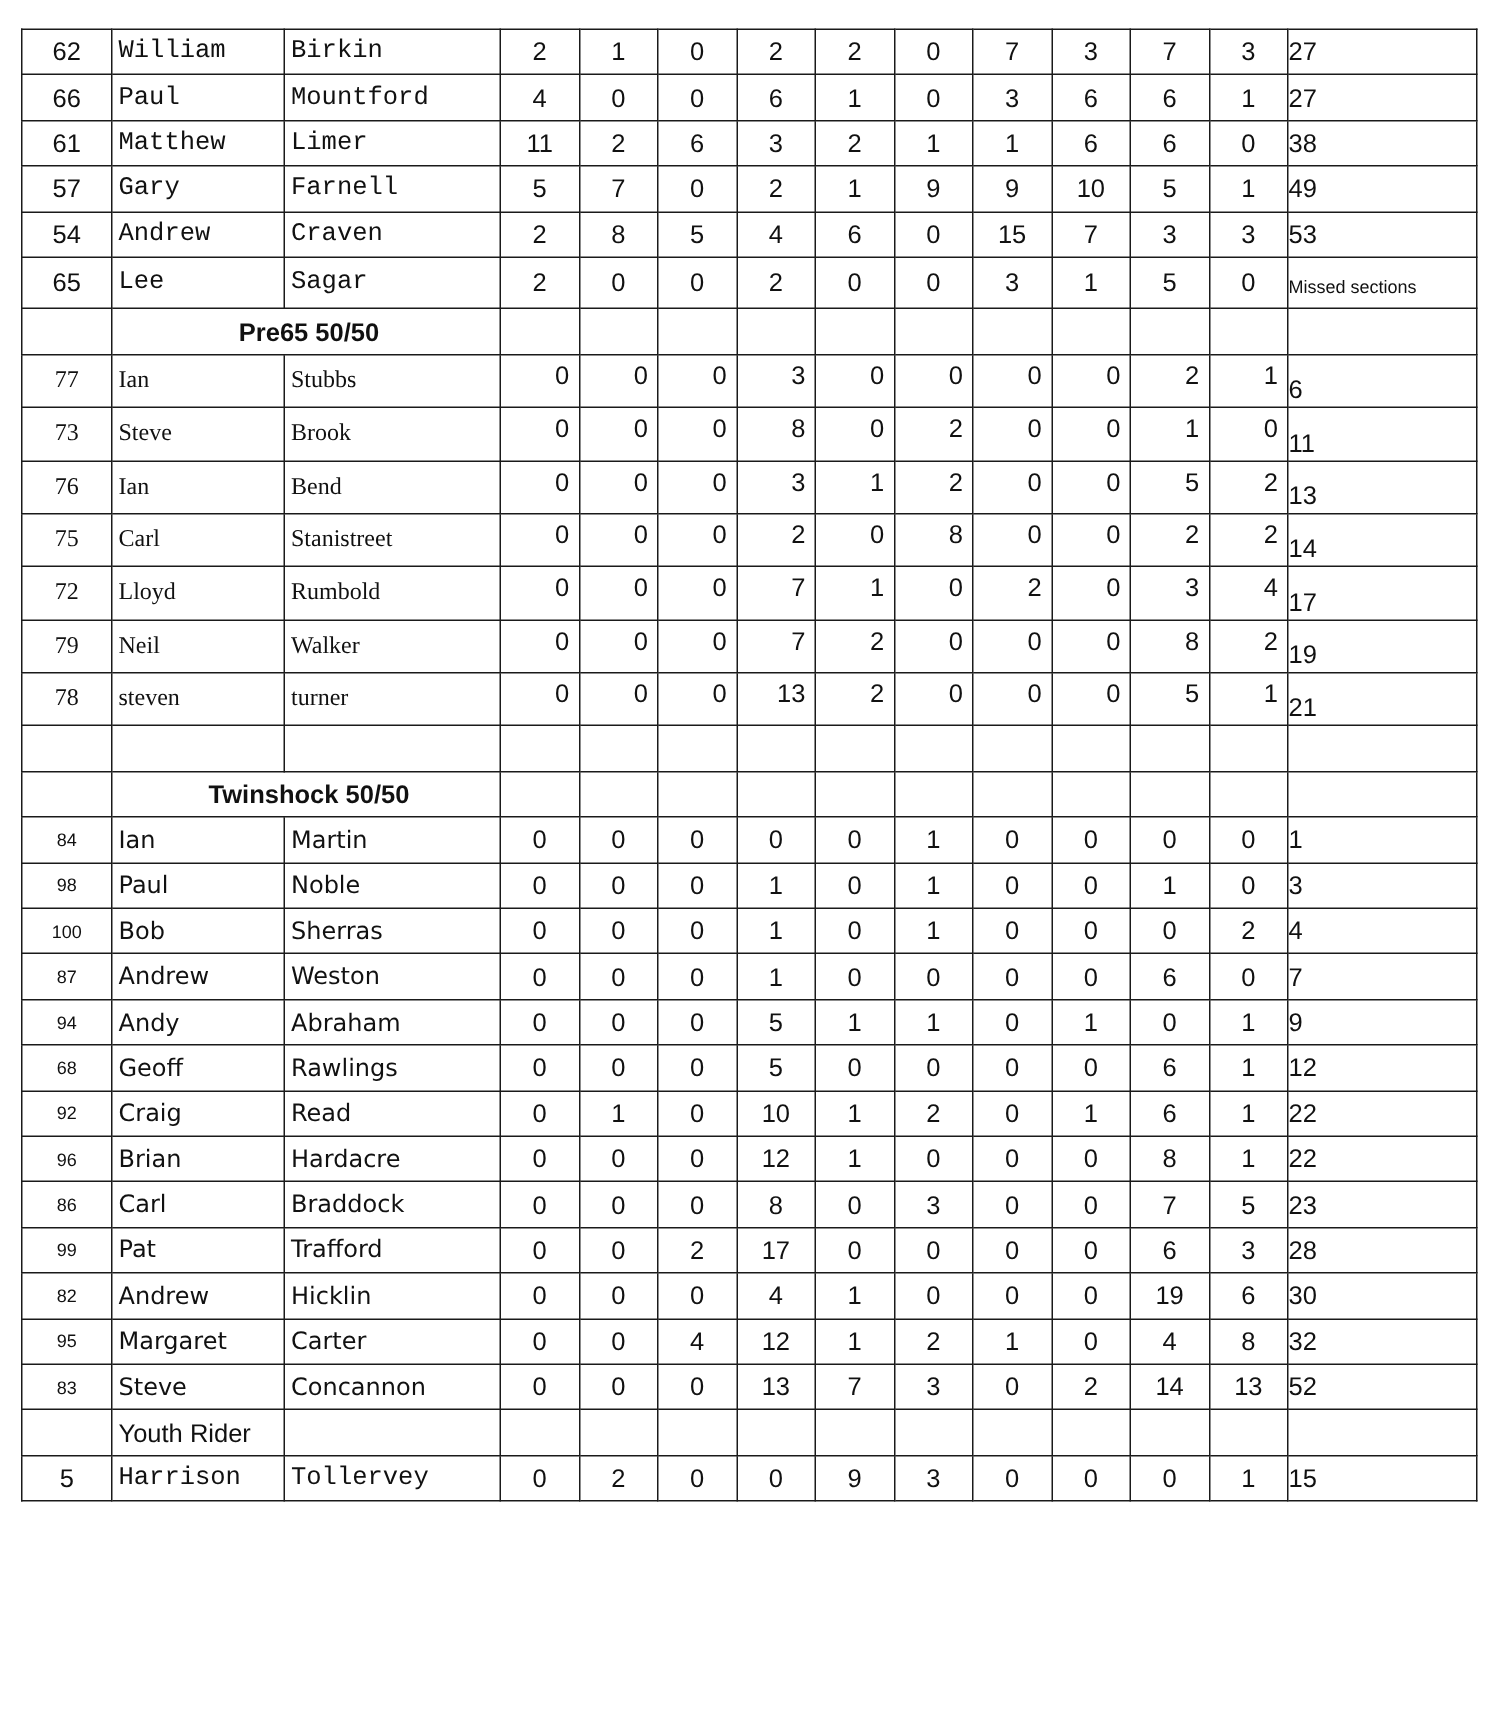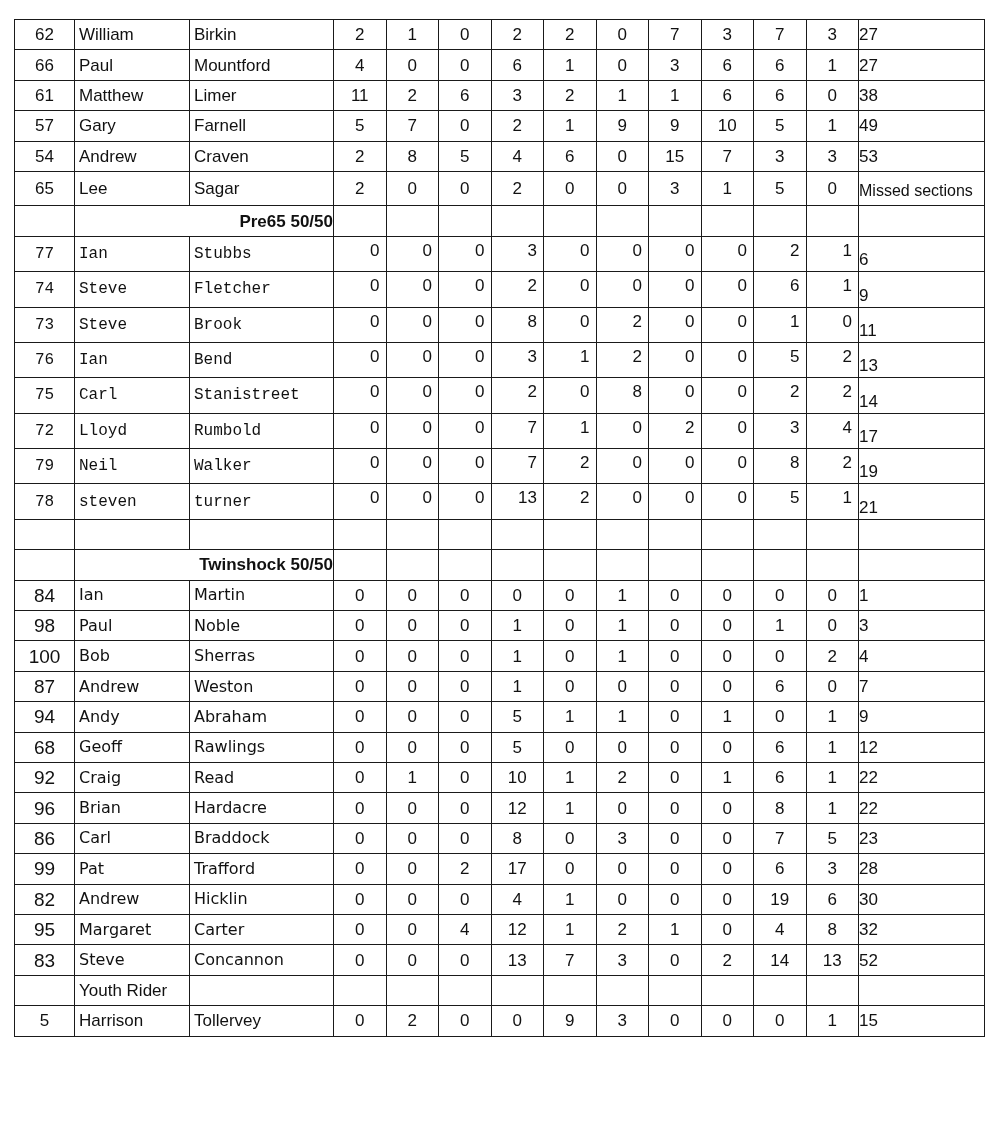--- a/index.html
+++ b/index.html
@@ -33,40 +33,40 @@
     overflow: hidden;
     vertical-align: middle;
   }
   col.c-num { width: 60px; }
   col.c-first { width: 115px; }
   col.c-last { width: 144px; }
   col.c-score { width: 52.5px; }
   col.c-total { width: 126px; }
 
   td.num { text-align: center; }
-  td.name { padding-left: 4px !important; text-align: left; }
+  td.name { padding-left: 4px !important; text-align: left; font-family: Liberation Mono, monospace; }
   td.score { text-align: center; }
   td.total { text-align: left; margin-left: 38px; }
-  td.total.note { font-size: 16px; padding-top: 4px !important; }
+  td.total.note { font-size: 12px; padding-top: 4px !important; }
 
   
   tr.pre65 td.num,
-  tr.pre65 td.name { font-family: Liberation Mono, monospace; font-size: 16px; }
+  tr.pre65 td.name { font-family: Liberation Serif, serif; font-size: 16px; }
   tr.pre65 td.score { text-align: right; padding-right: 6px !important; vertical-align: top; padding-top: 5px !important; }
   tr.pre65 td.total { vertical-align: bottom; padding-bottom: 3px !important; }
 
   
   tr.twin td.name { font-family: "DejaVu Sans", sans-serif; font-size: 16px; }
-  tr.twin td.num { font-size: 19px; }
+  tr.twin td.num { font-size: 12px; }
 
   td.section-title {
     font-weight: bold;
     font-size: 20px;
     padding-left: 4px !important;
-    text-align: right;
+    text-align: center;
   }
   td.subsection-title {
     font-size: 17px;
     padding-left: 4px !important;
     text-align: left;
     margin-top: 40px;
   }
 </style>
 </head>
 <body>
@@ -210,36 +210,20 @@
         <td class="score">3</td>
         <td class="score">0</td>
         <td class="score">0</td>
         <td class="score">0</td>
         <td class="score">0</td>
         <td class="score">2</td>
         <td class="score">1</td>
         <td class="total">6</td>
       </tr>
       <tr class="pre65">
-        <td class="num">74</td>
-        <td class="name">Steve</td>
-        <td class="name">Fletcher</td>
-        <td class="score">0</td>
-        <td class="score">0</td>
-        <td class="score">0</td>
-        <td class="score">2</td>
-        <td class="score">0</td>
-        <td class="score">0</td>
-        <td class="score">0</td>
-        <td class="score">0</td>
-        <td class="score">6</td>
-        <td class="score">1</td>
-        <td class="total">9</td>
-      </tr>
-      <tr class="pre65">
         <td class="num">73</td>
         <td class="name">Steve</td>
         <td class="name">Brook</td>
         <td class="score">0</td>
         <td class="score">0</td>
         <td class="score">0</td>
         <td class="score">8</td>
         <td class="score">0</td>
         <td class="score">2</td>
         <td class="score">0</td>

